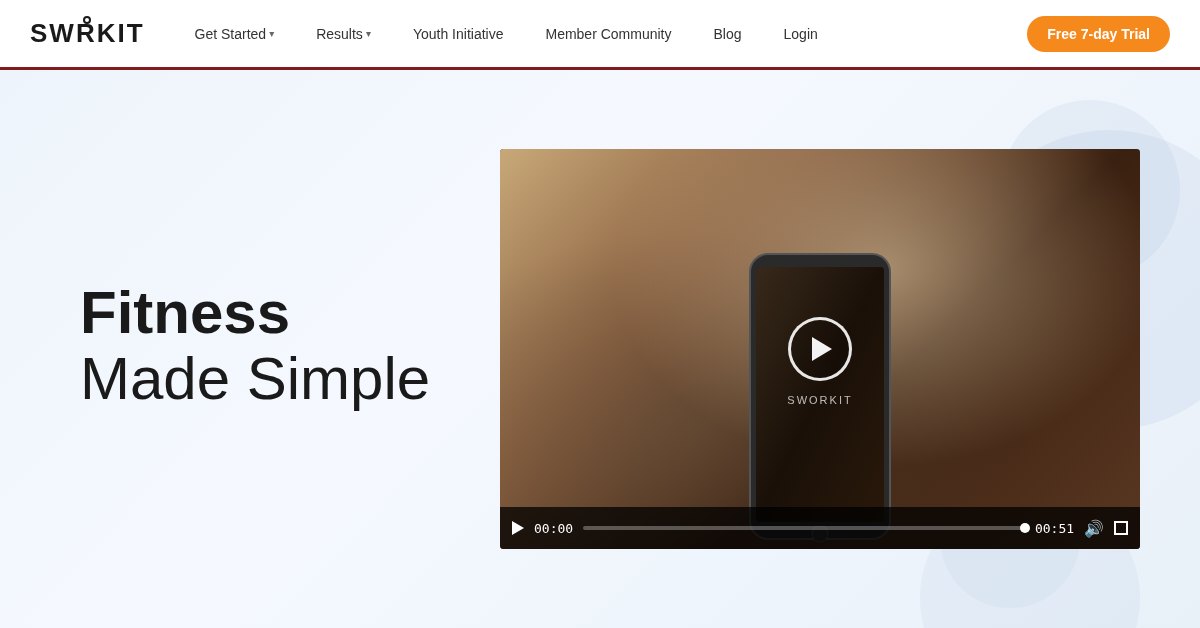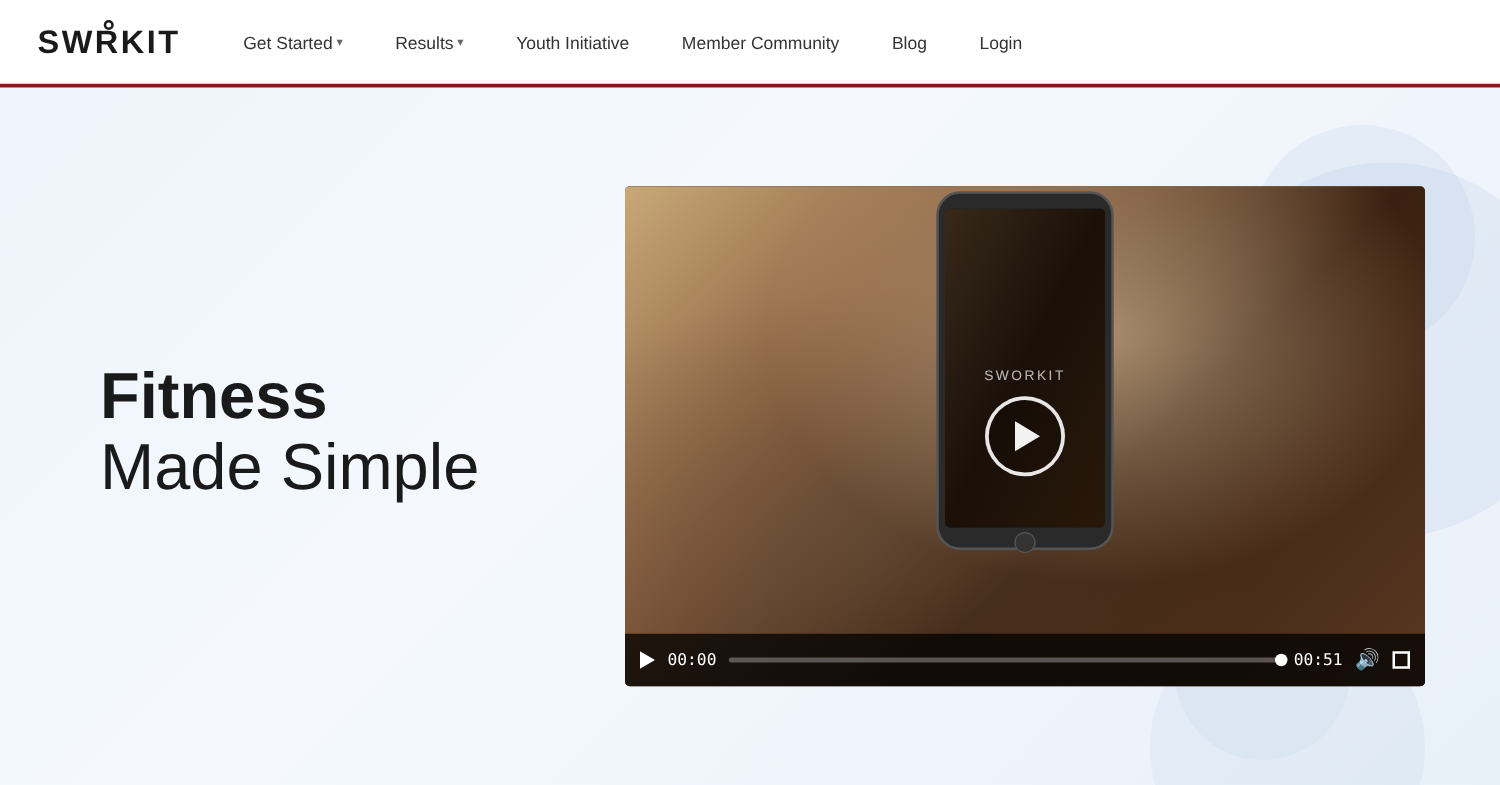--- a/index.html
+++ b/index.html
@@ -62,21 +62,21 @@
       position: absolute; right: 60px; bottom: -80px;
       width: 220px; height: 220px;
       background: rgba(200, 215, 235, 0.25);
       border-radius: 50%;
     }
 
     .hero-left {
       flex: 1; max-width: 420px; z-index: 2;
     }
     .hero-title {
-      font-size: 52px; line-height: 1.1;
+      font-size: 60px; line-height: 1.1;
       color: #1a1a1a; margin-bottom: 6px;
     }
     .hero-title .bold { font-weight: 800; }
     .hero-title .light { font-weight: 300; }
     .hero-subtitle {
       font-size: 16px; color: #555; line-height: 1.5;
       margin-bottom: 32px; max-width: 370px;
     }
     .cta-btn {
       background: #3db3e3; color: #fff;
@@ -93,21 +93,21 @@
       background: #000;
     }
     .video-thumbnail {
       width: 100%; height: 100%;
       background: linear-gradient(160deg, #8a7060 0%, #b0956e 20%, #c4a882 30%, #4a3020 50%, #6b5040 70%, #3a2818 100%);
       position: relative;
     }
     
     .phone-hand {
       position: absolute; top: 0; left: 0; right: 0; bottom: 0;
-      display: flex; align-items: flex-start; justify-content: center;
+      display: flex; align-items: flex-end; justify-content: center;
     }
     
     .bg-blur {
       position: absolute; inset: 0;
       background:
         radial-gradient(ellipse at 60% 30%, rgba(200,175,140,0.7) 0%, transparent 50%),
         radial-gradient(ellipse at 30% 70%, rgba(100,80,60,0.5) 0%, transparent 50%),
         linear-gradient(135deg, #c8a878 0%, #8a6040 30%, #3a2010 60%, #5a3822 100%);
     }
     .play-button {
@@ -220,20 +220,21 @@
     <a class="nav-link">
       <span>Member Community</span>
     </a>
     <a class="nav-link">
       <span>Blog</span>
     </a>
     <a class="nav-link">
       <span>Login</span>
     </a>
   </div>
+  <button class="nav-cta">Free 7-day Trial</button>
 </nav>
 
 <section class="hero">
   <div class="deco-circle-1"></div>
   <div class="deco-circle-2"></div>
 
   <div class="hero-left">
     <h1 class="hero-title">
       <span class="bold">Fitness</span><br>
       <span class="light">Made Simple</span>

